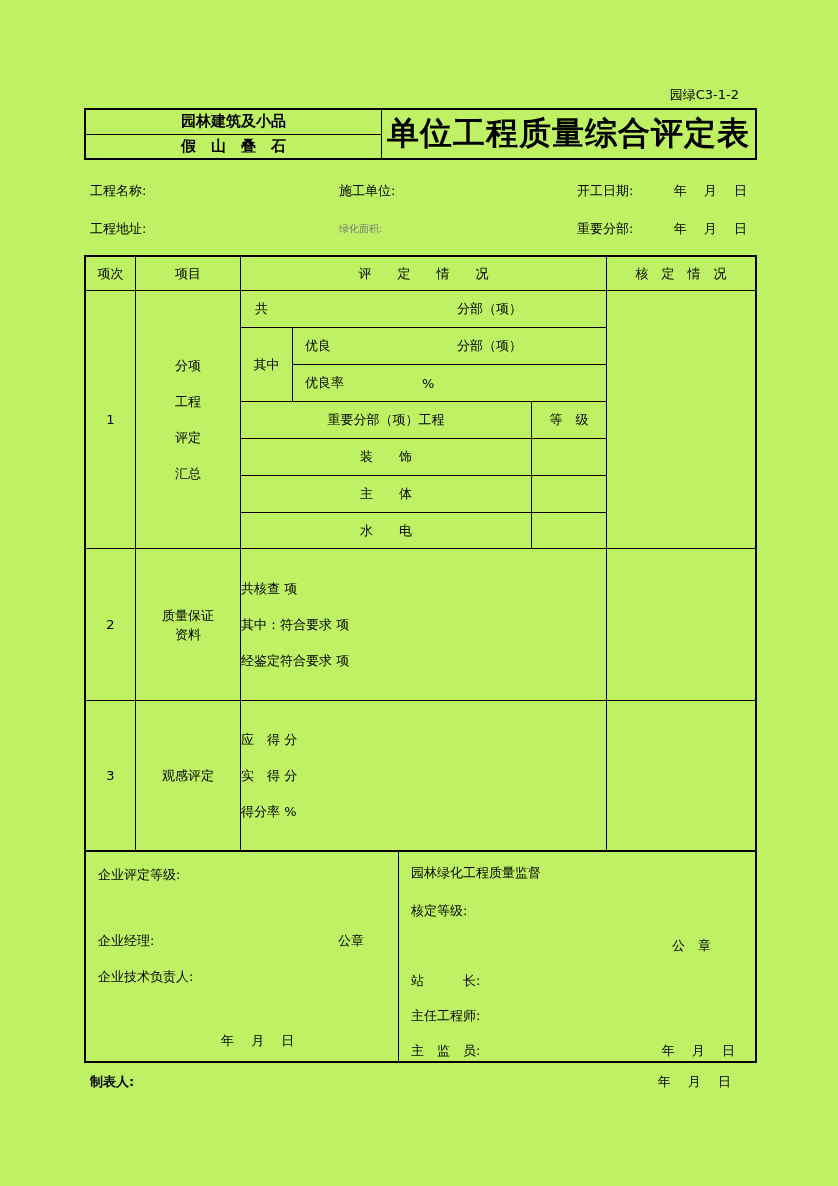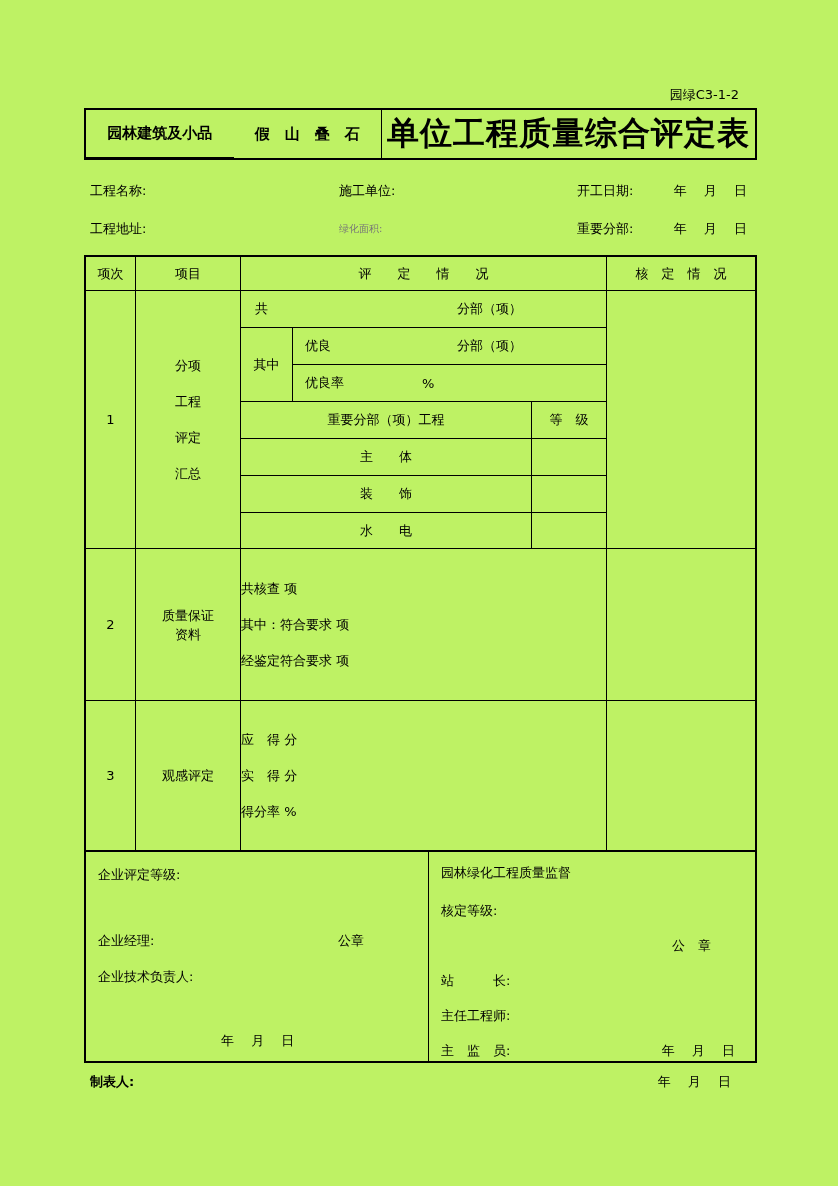--- a/index.html
+++ b/index.html
@@ -6,21 +6,21 @@
   html,body { background:#ffffff; }
   .sheet {
     position:relative; width:838px; height:1186px; background:#bef264;
     font-family:"DejaVu Sans", sans-serif; color:#000; font-size:13px;
     overflow:hidden;
   }
   .doc-code { position:absolute; top:86px; left:84px; width:673px; text-align:right; padding-right:18px; font-size:13px; }
 
   
   .head-table { position:absolute; top:108px; left:84px; width:673px; height:52px; border:2px solid #000; display:flex; }
-  .ht-left { width:296px; border-right:1px solid #000; display:flex; flex-direction:row; }
+  .ht-left { width:296px; border-right:1px solid #000; display:flex; flex-direction:column; }
   .ht-cat { flex:1; display:flex; align-items:center; justify-content:center; font-weight:bold; font-size:15px; }
   .ht-cat.first { border-bottom:1px solid #000; }
   .ht-title { flex:1; display:flex; align-items:center; justify-content:center; font-weight:bold; font-size:32px; letter-spacing:1px; }
 
   
   .info { position:absolute; top:172px; left:84px; width:673px; }
   .info-row { display:flex; align-items:center; height:38px; }
   .i-a { width:255px; padding-left:6px; }
   .i-b { width:238px; }
   .i-b.small { font-size:10px; color:#777; }
@@ -57,21 +57,21 @@
   .imp { display:flex; padding:0; }
   .imp-main { flex:1; position:relative; display:flex; align-items:center; justify-content:center; }
   .grade { width:75px; border-left:1px solid #000; display:flex; align-items:center; justify-content:center; }
 
   
   .lines { display:flex; flex-direction:column; justify-content:center; gap:19px; height:100%; }
   .ln { position:relative; height:17px; }
 
   
   .signoff { position:absolute; top:850px; left:84px; width:673px; height:213px; border:2px solid #000; display:flex; }
-  .so-left { width:343px; border-right:1px solid #000; position:relative; }
+  .so-left { width:313px; border-right:1px solid #000; position:relative; }
   .so-right { flex:1; position:relative; }
   .so-left span, .so-right span { position:absolute; }
 
   .footer { position:absolute; top:1068px; left:84px; width:673px; display:flex; justify-content:space-between; align-items:center; height:28px; }
   .footer .fl { padding-left:6px; font-weight:bold; }
   .footer .fd { padding-right:26px; }
 </style>
 </head>
 <body>
 
@@ -135,25 +135,25 @@
               <span class="ab l12">优良率</span>
               <span class="ab l129">%</span>
             </div>
           </div>
         </div>
         <div class="sr imp">
           <div class="imp-main">重要分部（项）工程</div>
           <div class="grade">等　级</div>
         </div>
         <div class="sr imp">
+          <div class="imp-main">装　　饰</div>
+          <div class="grade"></div>
+        </div>
+        <div class="sr imp">
           <div class="imp-main">主　　体</div>
-          <div class="grade"></div>
-        </div>
-        <div class="sr imp">
-          <div class="imp-main">装　　饰</div>
           <div class="grade"></div>
         </div>
         <div class="sr imp last">
           <div class="imp-main">水　　电</div>
           <div class="grade"></div>
         </div>
       </div>
       <div class="c4"></div>
     </div>
 

